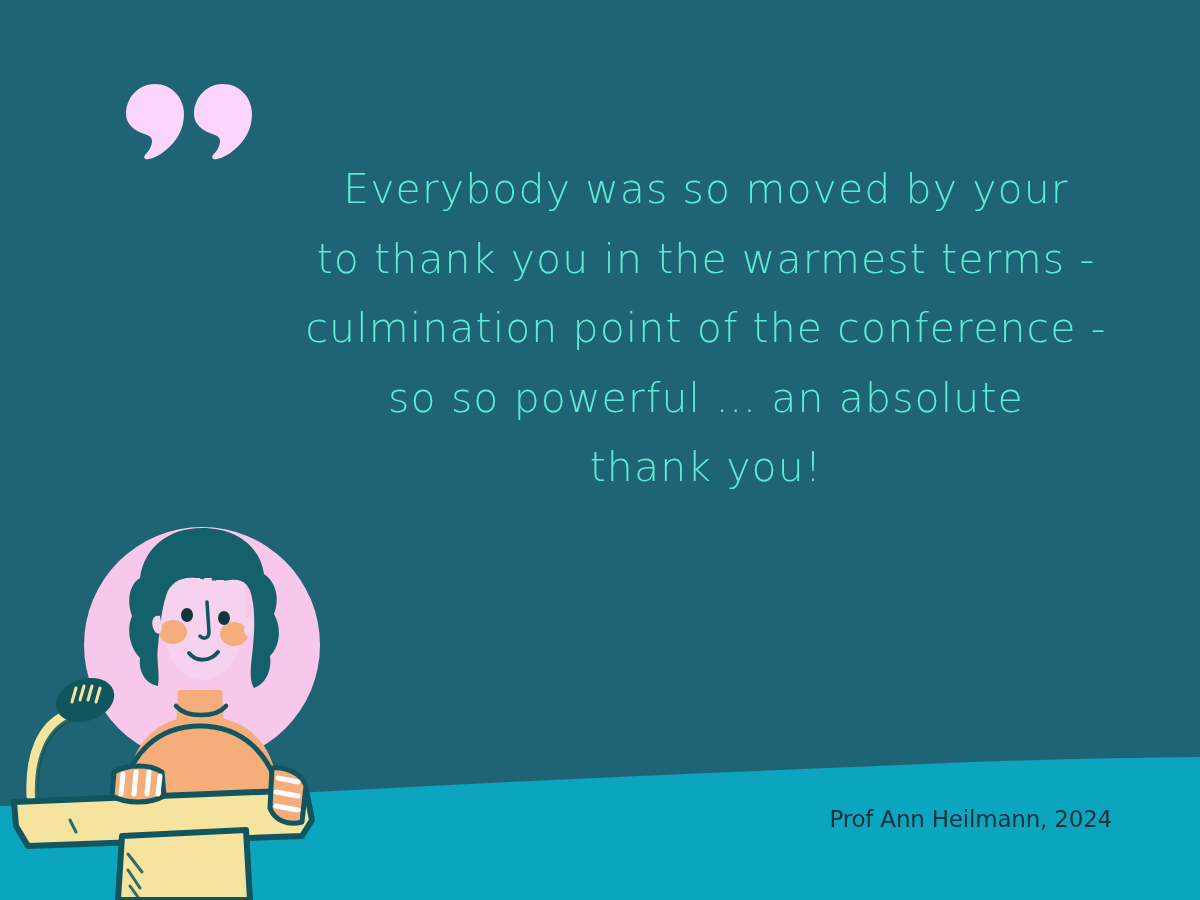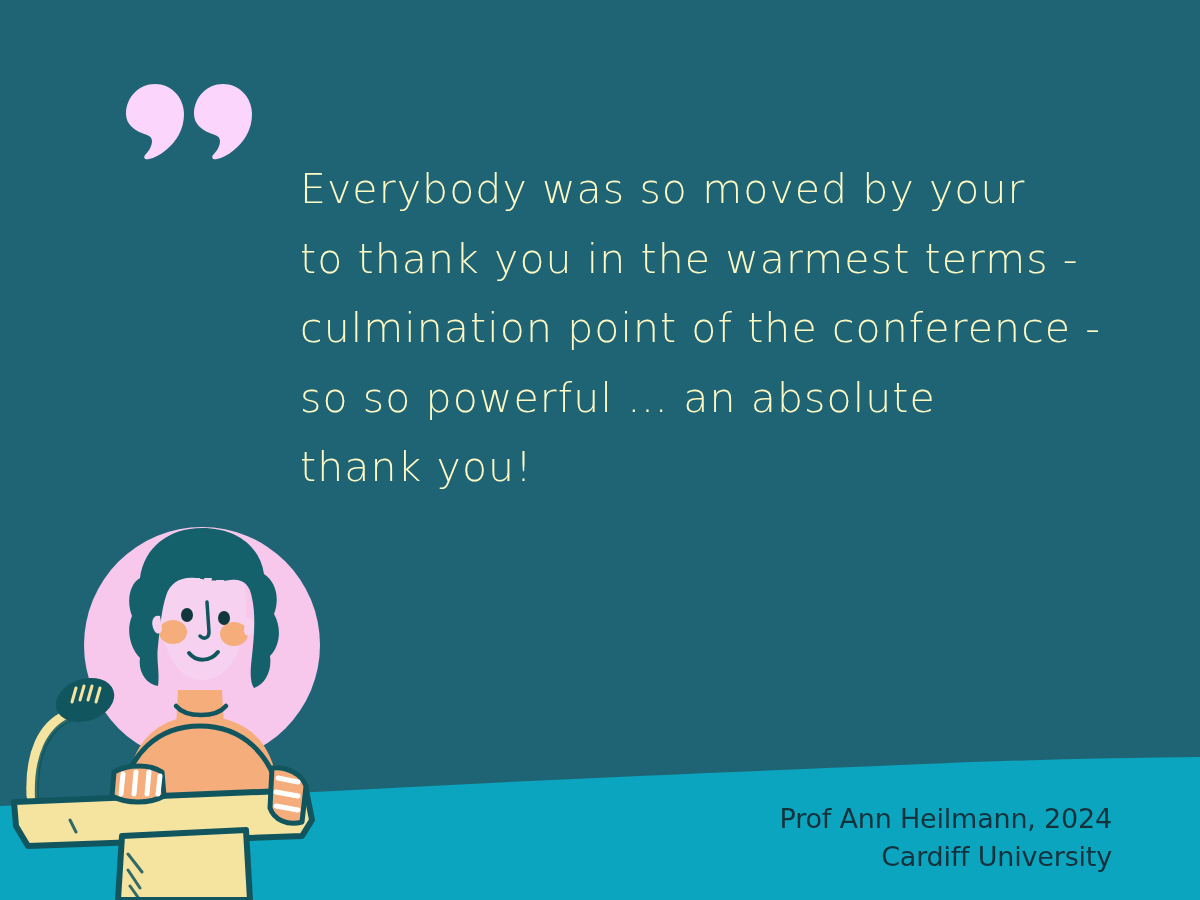--- a/index.html
+++ b/index.html
@@ -40,22 +40,22 @@
     width: 126px;
     height: 78px;
   }
 
   
   #quote-text {
     position: absolute;
     left: 300px;
     top: 155px;
     width: 812px;
-    text-align: left;
-    color: #fef9c3;
+    text-align: center;
+    color: #5eead4;
     font-family: "DejaVu Sans", sans-serif;
     font-weight: 300;
     font-size: 41px;
     line-height: 69.5px;
     letter-spacing: 1.1px;
     white-space: nowrap;
   }
   #quote-text .qline {
     display: block;
   }
@@ -63,21 +63,21 @@
   
   #attribution {
     position: absolute;
     left: 600px;
     top: 800px;
     width: 512px;
     text-align: right;
     color: #14323C;
     font-family: "DejaVu Sans", sans-serif;
     font-weight: 400;
-    font-size: 27px;
+    font-size: 23px;
     line-height: 38px;
     letter-spacing: -0.2px;
   }
   #attribution .aline {
     display: block;
   }
 
   
   #speaker-illustration {
     position: absolute;
@@ -113,21 +113,20 @@
   <div id="quote-text">
     <span class="qline">Everybody was so moved by your</span>
     <span class="qline">to thank you in the warmest terms -</span>
     <span class="qline">culmination point of the conference -</span>
     <span class="qline">so so powerful … an absolute</span>
     <span class="qline">thank you!</span>
   </div>
 
   <div id="attribution">
     <span class="aline">Prof Ann Heilmann, 2024</span>
-    <span class="aline">Cardiff University</span>
   </div>
 
   <svg id="speaker-illustration" viewBox="0 0 360 380" aria-hidden="true">
 
     <circle cx="192" cy="125" r="118" fill="#F7C8EC"></circle>
 
     <path d="M120,250 C130,212 158,196 190,196 C226,196 254,212 264,248
              L268,276 L112,276 Z" fill="#F4AD7B"></path>
     <path d="M168,170 L212,170 L214,208 L166,208 Z" fill="#F4AD7B"></path>
 

